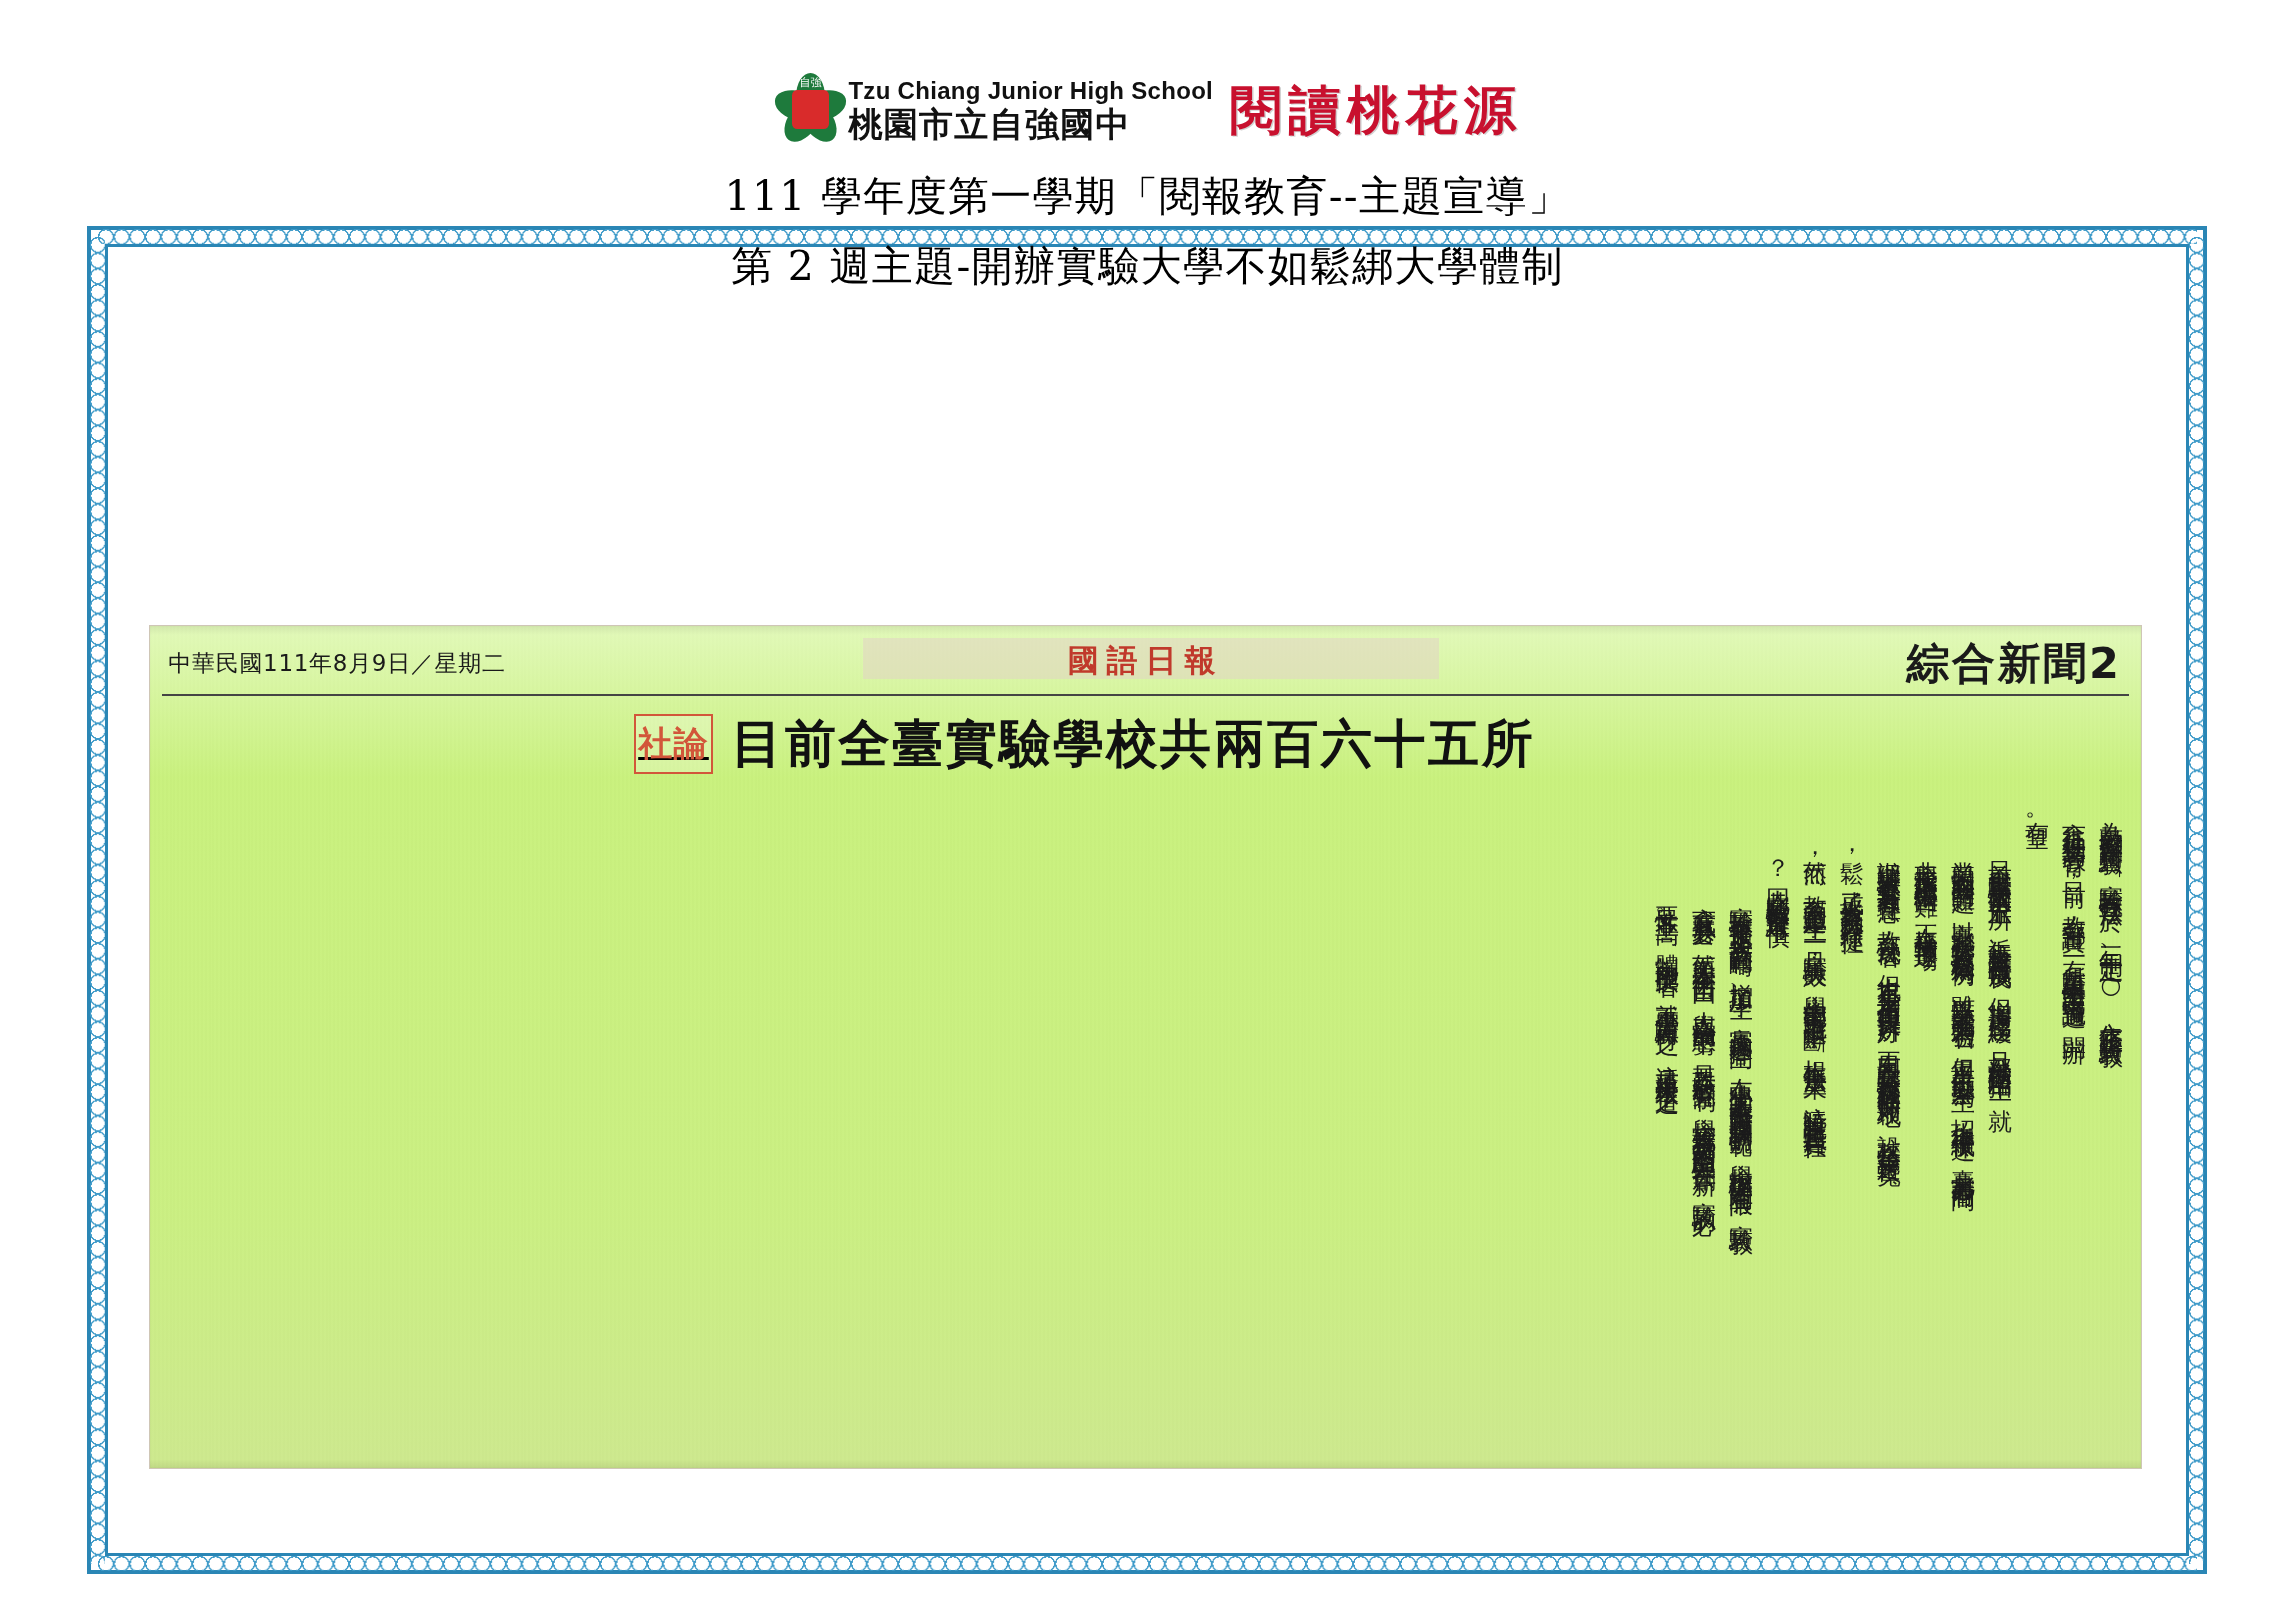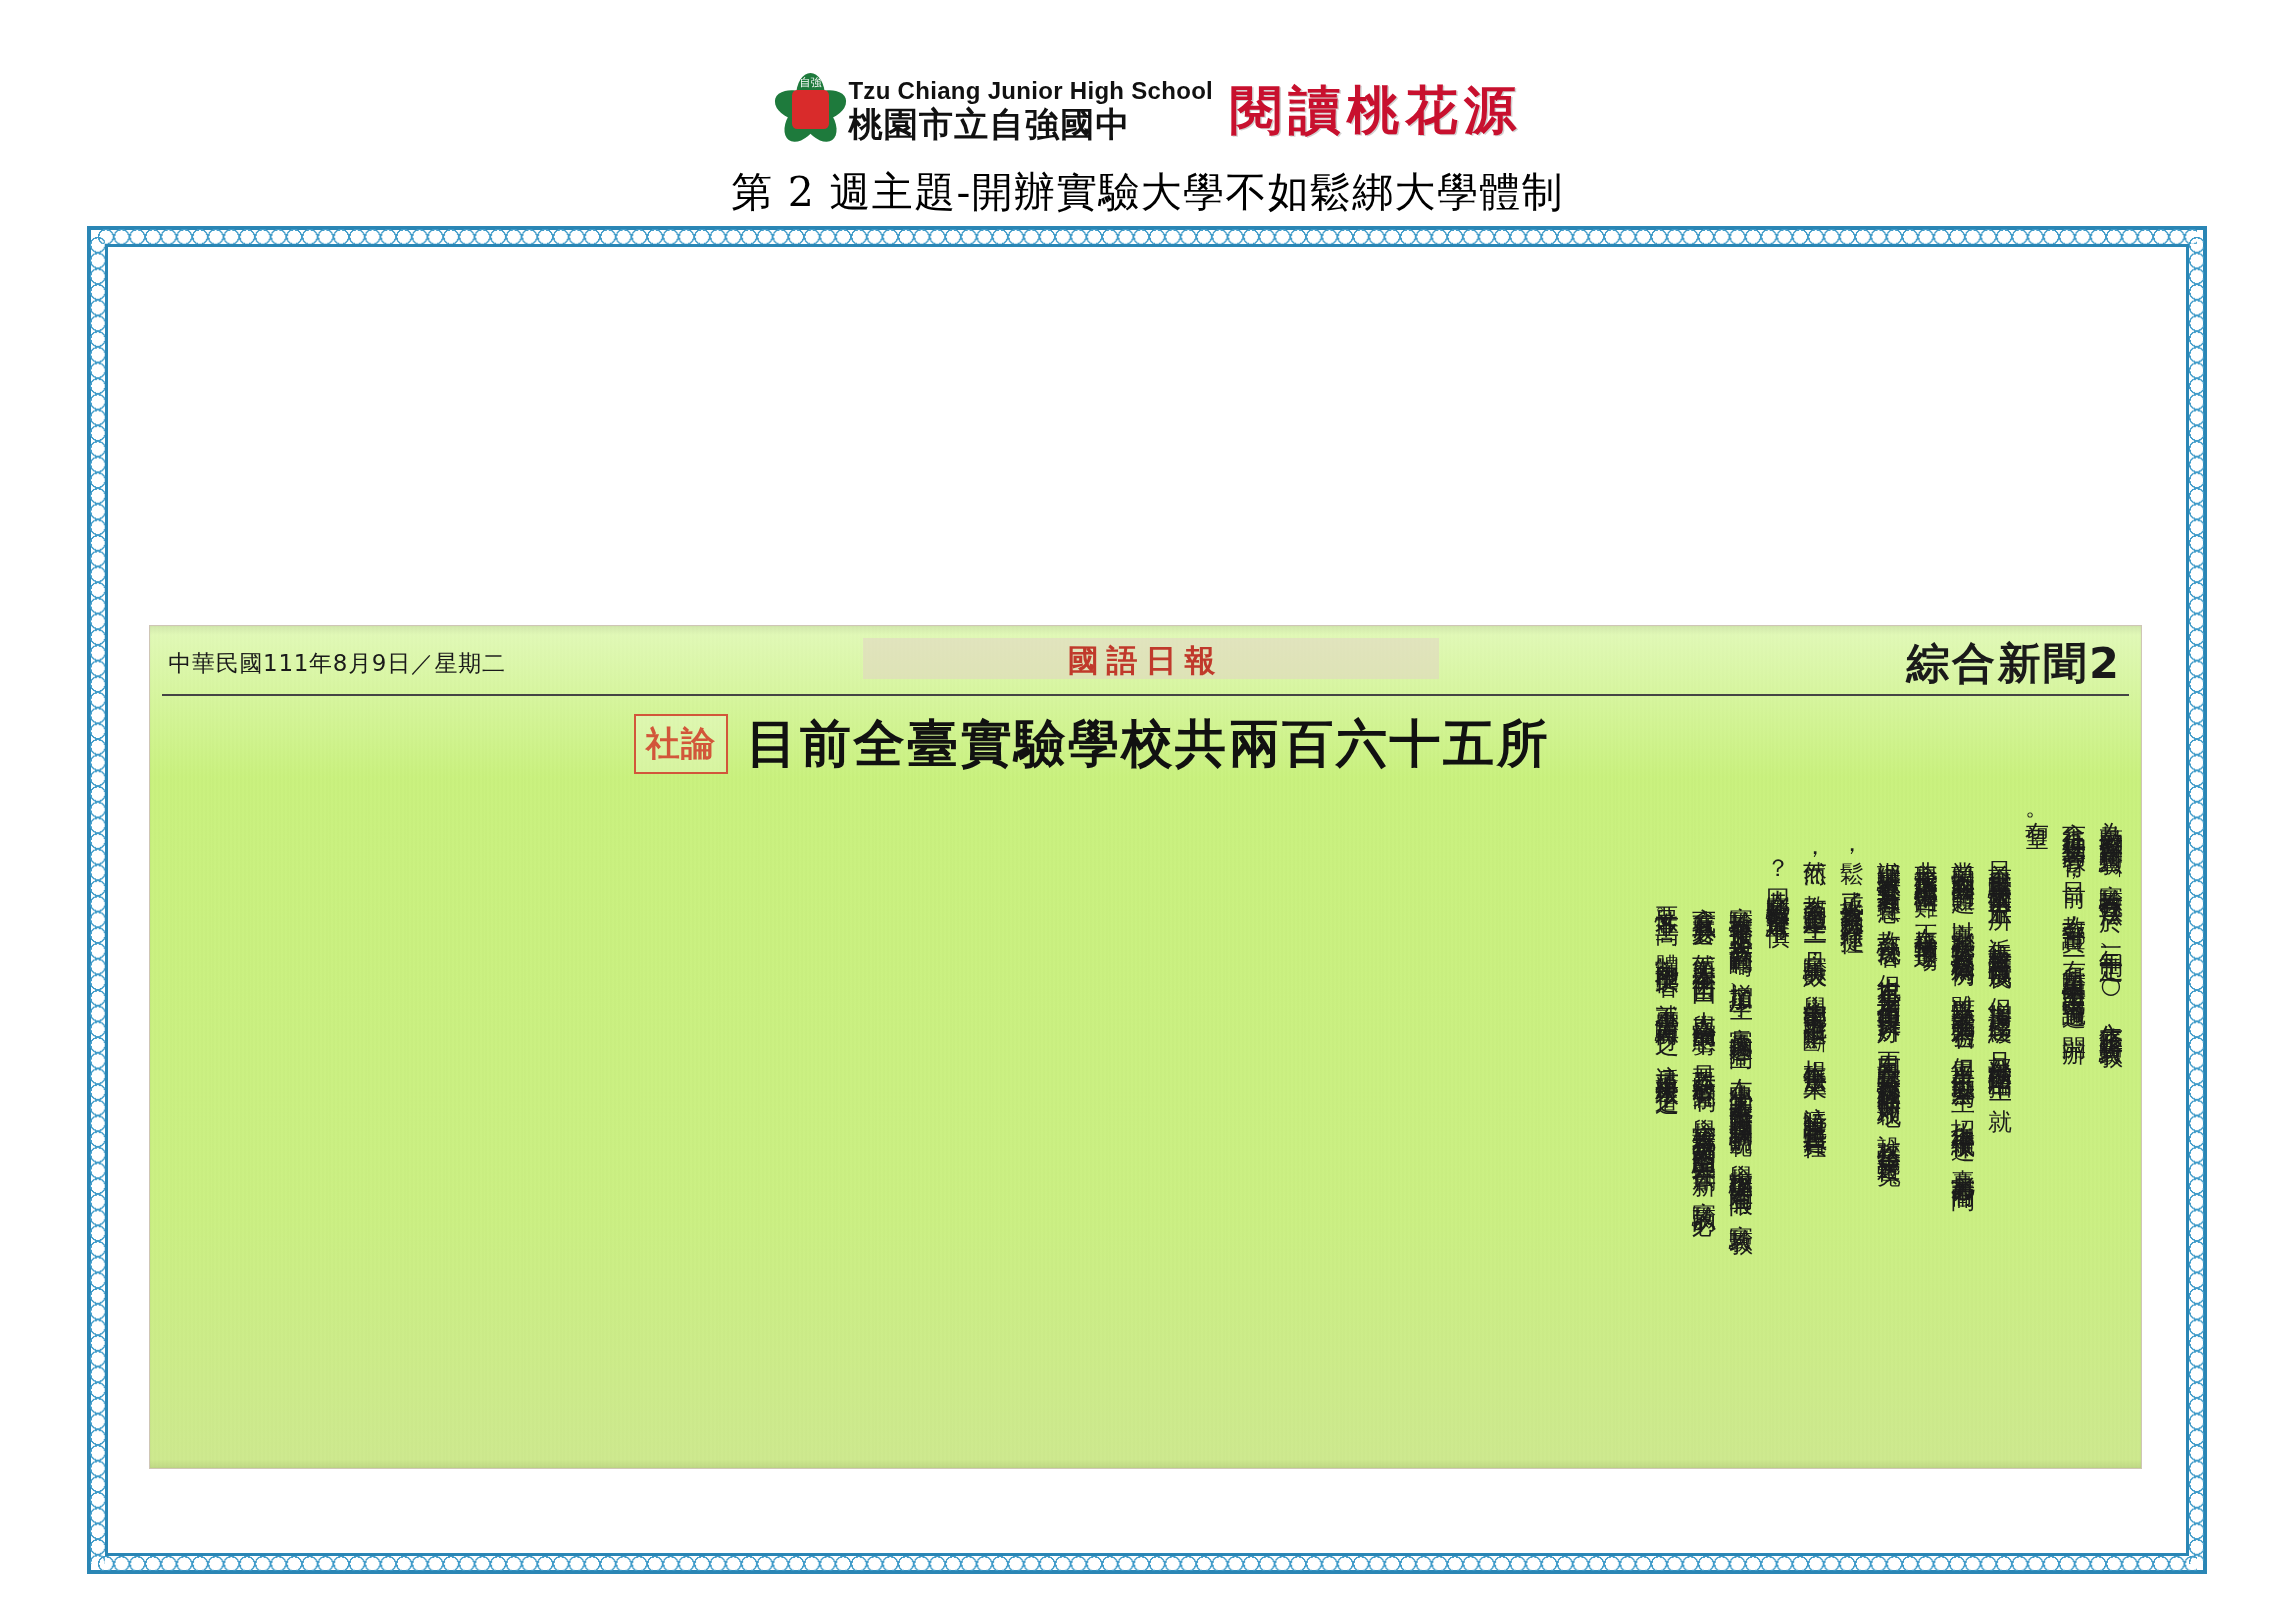--- a/index.html
+++ b/index.html
@@ -255,29 +255,30 @@
     position: absolute;
     left: 484px;
     top: 82px;
     width: 1073px;
     height: 71px;
     display: flex;
     align-items: center;
     gap: 18.3px;
   }
   .editorial-badge {
-    width: 94px;
+    width: 79px;
     height: 60px;
     border: 2.6px solid #d2563a;
     box-sizing: border-box;
     display: flex;
     align-items: center;
     justify-content: center;
     flex: 0 0 auto;
     background: rgba(255,255,255,0.25);
+    text-decoration: underline;
   }
   .editorial-badge span {
     font-family: "DejaVu Sans", "Liberation Sans", sans-serif;
     font-weight: bold;
     font-size: 34px;
     line-height: 37px;
     color: #d2563a;
     letter-spacing: 1.3px;
   }
   .headline-text {
@@ -356,20 +357,21 @@
         </div>
         <div class="core"></div>
         <div class="core-txt">自強</div>
       </div>
       <div class="school-names">
         <div class="school-name-en">Tzu Chiang Junior High School</div>
         <div class="school-name-zh">桃園市立自強國中</div>
       </div>
       <div class="program-title">閱讀桃花源</div>
     </div>
+    <div class="subtitle-1">111 學年度第一學期「閱報教育--主題宣導」</div>
     <div class="subtitle-2">第 2 週主題-開辦實驗大學不如鬆綁大學體制</div>
   </div>
 
   <div class="clipping">
     <div class="clip-grain"></div>
     <div class="clip-edge-top"></div>
     <div class="clip-edge-bottom"></div>
 
     <div class="clip-masthead">
       <div class="clip-date">中華民國111年8月9日／星期二</div>

